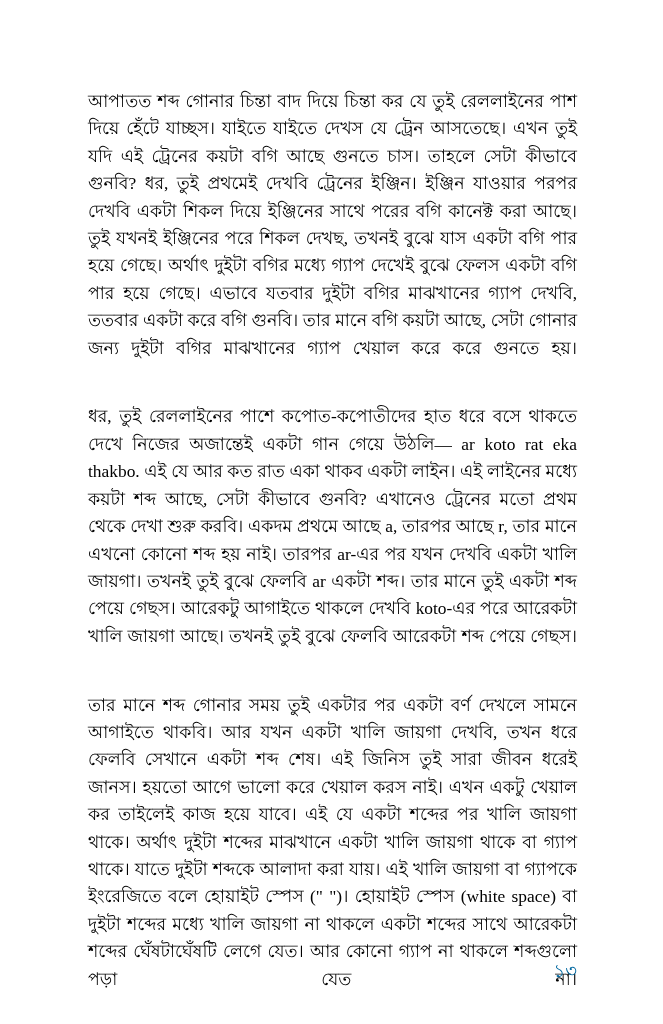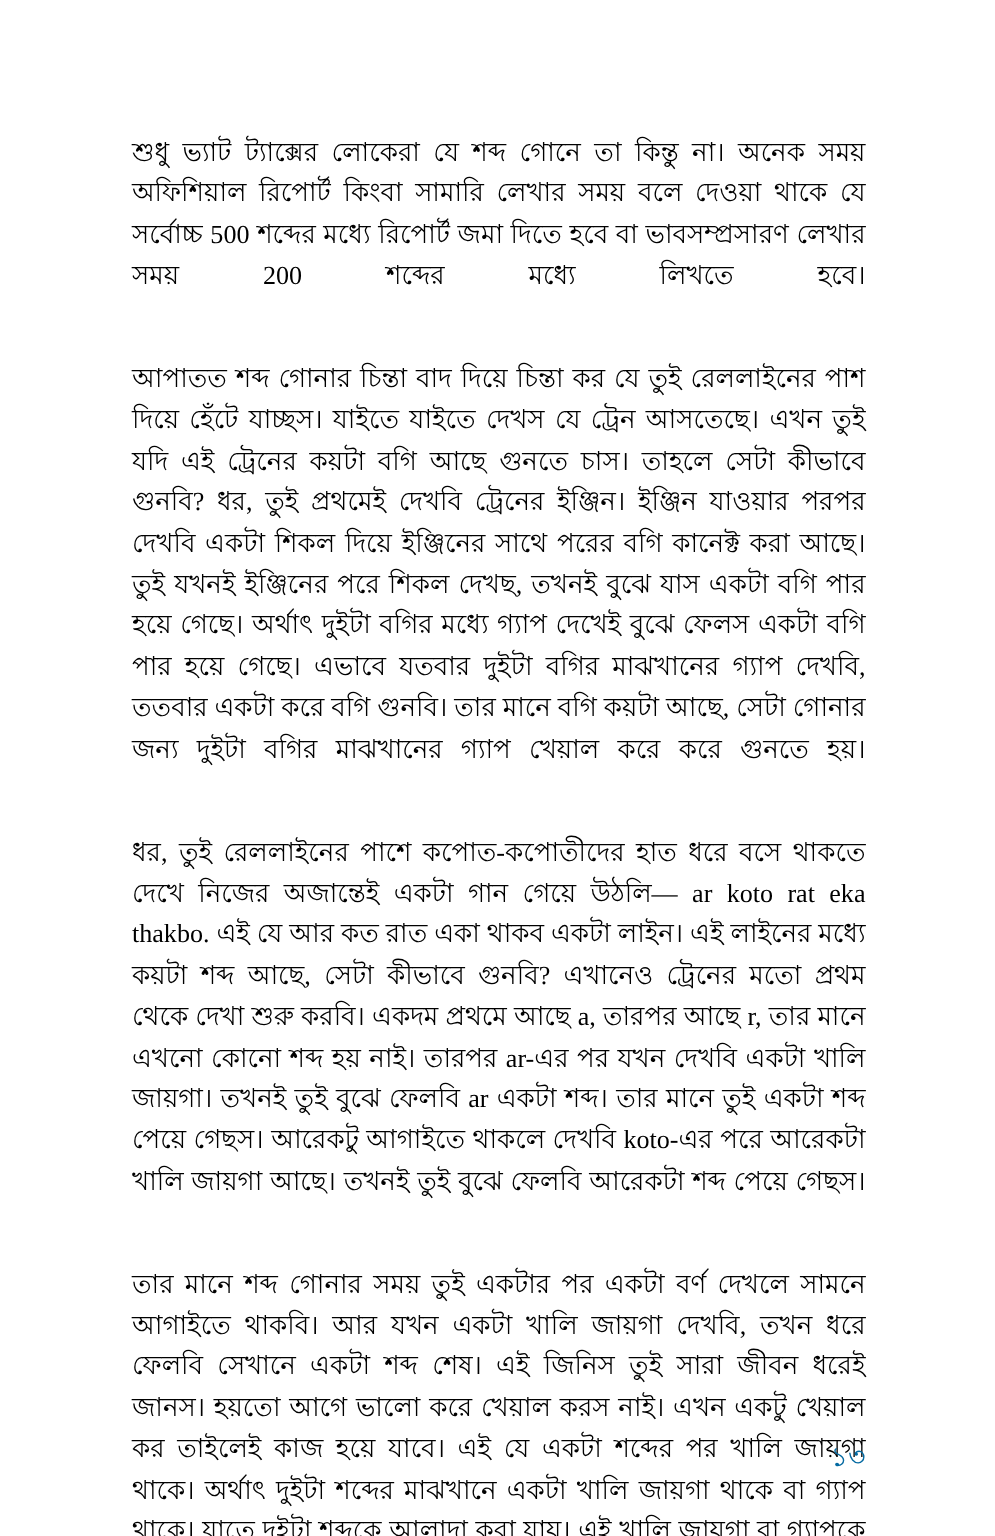--- a/index.html
+++ b/index.html
@@ -59,21 +59,20 @@
     letter-spacing: 0;
   }
 </style>
 </head>
 <body>
 
 <div class="page">
 
   <div class="text-column">
 
-    <p class="para">শুধু ভ্যাট ট্যাক্সের লোকেরা যে শব্দ গোনে তা কিন্তু না। অনেক সময় অফিশিয়াল রিপোর্ট কিংবা সামারি লেখার সময় বলে দেওয়া থাকে যে সর্বোচ্চ 500 শব্দের মধ্যে রিপোর্ট জমা দিতে হবে বা ভাবসম্প্রসারণ লেখার সময় 200 শব্দের মধ্যে লিখতে হবে।</p>
 
     <p class="para">আপাতত শব্দ গোনার চিন্তা বাদ দিয়ে চিন্তা কর যে তুই রেললাইনের পাশ দিয়ে হেঁটে যাচ্ছস। যাইতে যাইতে দেখস যে ট্রেন আসতেছে। এখন তুই যদি এই ট্রেনের কয়টা বগি আছে গুনতে চাস। তাহলে সেটা কীভাবে গুনবি? ধর, তুই প্রথমেই দেখবি ট্রেনের ইঞ্জিন। ইঞ্জিন যাওয়ার পরপর দেখবি একটা শিকল দিয়ে ইঞ্জিনের সাথে পরের বগি কানেক্ট করা আছে। তুই যখনই ইঞ্জিনের পরে শিকল দেখছ, তখনই বুঝে যাস একটা বগি পার হয়ে গেছে। অর্থাৎ দুইটা বগির মধ্যে গ্যাপ দেখেই বুঝে ফেলস একটা বগি পার হয়ে গেছে। এভাবে যতবার দুইটা বগির মাঝখানের গ্যাপ দেখবি, ততবার একটা করে বগি গুনবি। তার মানে বগি কয়টা আছে, সেটা গোনার জন্য দুইটা বগির মাঝখানের গ্যাপ খেয়াল করে করে গুনতে হয়।</p>
 
     <p class="para">ধর, তুই রেললাইনের পাশে কপোত-কপোতীদের হাত ধরে বসে থাকতে দেখে নিজের অজান্তেই একটা গান গেয়ে উঠলি— ar koto rat eka thakbo. এই যে আর কত রাত একা থাকব একটা লাইন। এই লাইনের মধ্যে কয়টা শব্দ আছে, সেটা কীভাবে গুনবি? এখানেও ট্রেনের মতো প্রথম থেকে দেখা শুরু করবি। একদম প্রথমে আছে a, তারপর আছে r, তার মানে এখনো কোনো শব্দ হয় নাই। তারপর ar-এর পর যখন দেখবি একটা খালি জায়গা। তখনই তুই বুঝে ফেলবি ar একটা শব্দ। তার মানে তুই একটা শব্দ পেয়ে গেছস। আরেকটু আগাইতে থাকলে দেখবি koto-এর পরে আরেকটা খালি জায়গা আছে। তখনই তুই বুঝে ফেলবি আরেকটা শব্দ পেয়ে গেছস।</p>
 
     <p class="para">তার মানে শব্দ গোনার সময় তুই একটার পর একটা বর্ণ দেখলে সামনে আগাইতে থাকবি। আর যখন একটা খালি জায়গা দেখবি, তখন ধরে ফেলবি সেখানে একটা শব্দ শেষ। এই জিনিস তুই সারা জীবন ধরেই জানস। হয়তো আগে ভালো করে খেয়াল করস নাই। এখন একটু খেয়াল কর তাইলেই কাজ হয়ে যাবে। এই যে একটা শব্দের পর খালি জায়গা থাকে। অর্থাৎ দুইটা শব্দের মাঝখানে একটা খালি জায়গা থাকে বা গ্যাপ থাকে। যাতে দুইটা শব্দকে আলাদা করা যায়। এই খালি জায়গা বা গ্যাপকে ইংরেজিতে বলে হোয়াইট স্পেস (" ")। হোয়াইট স্পেস (white space) বা দুইটা শব্দের মধ্যে খালি জায়গা না থাকলে একটা শব্দের সাথে আরেকটা শব্দের ঘেঁষটাঘেঁষটি লেগে যেত। আর কোনো গ্যাপ না থাকলে শব্দগুলো পড়া যেত না।</p>
 
   </div>
 
   <div class="page-number">১৩</div>

